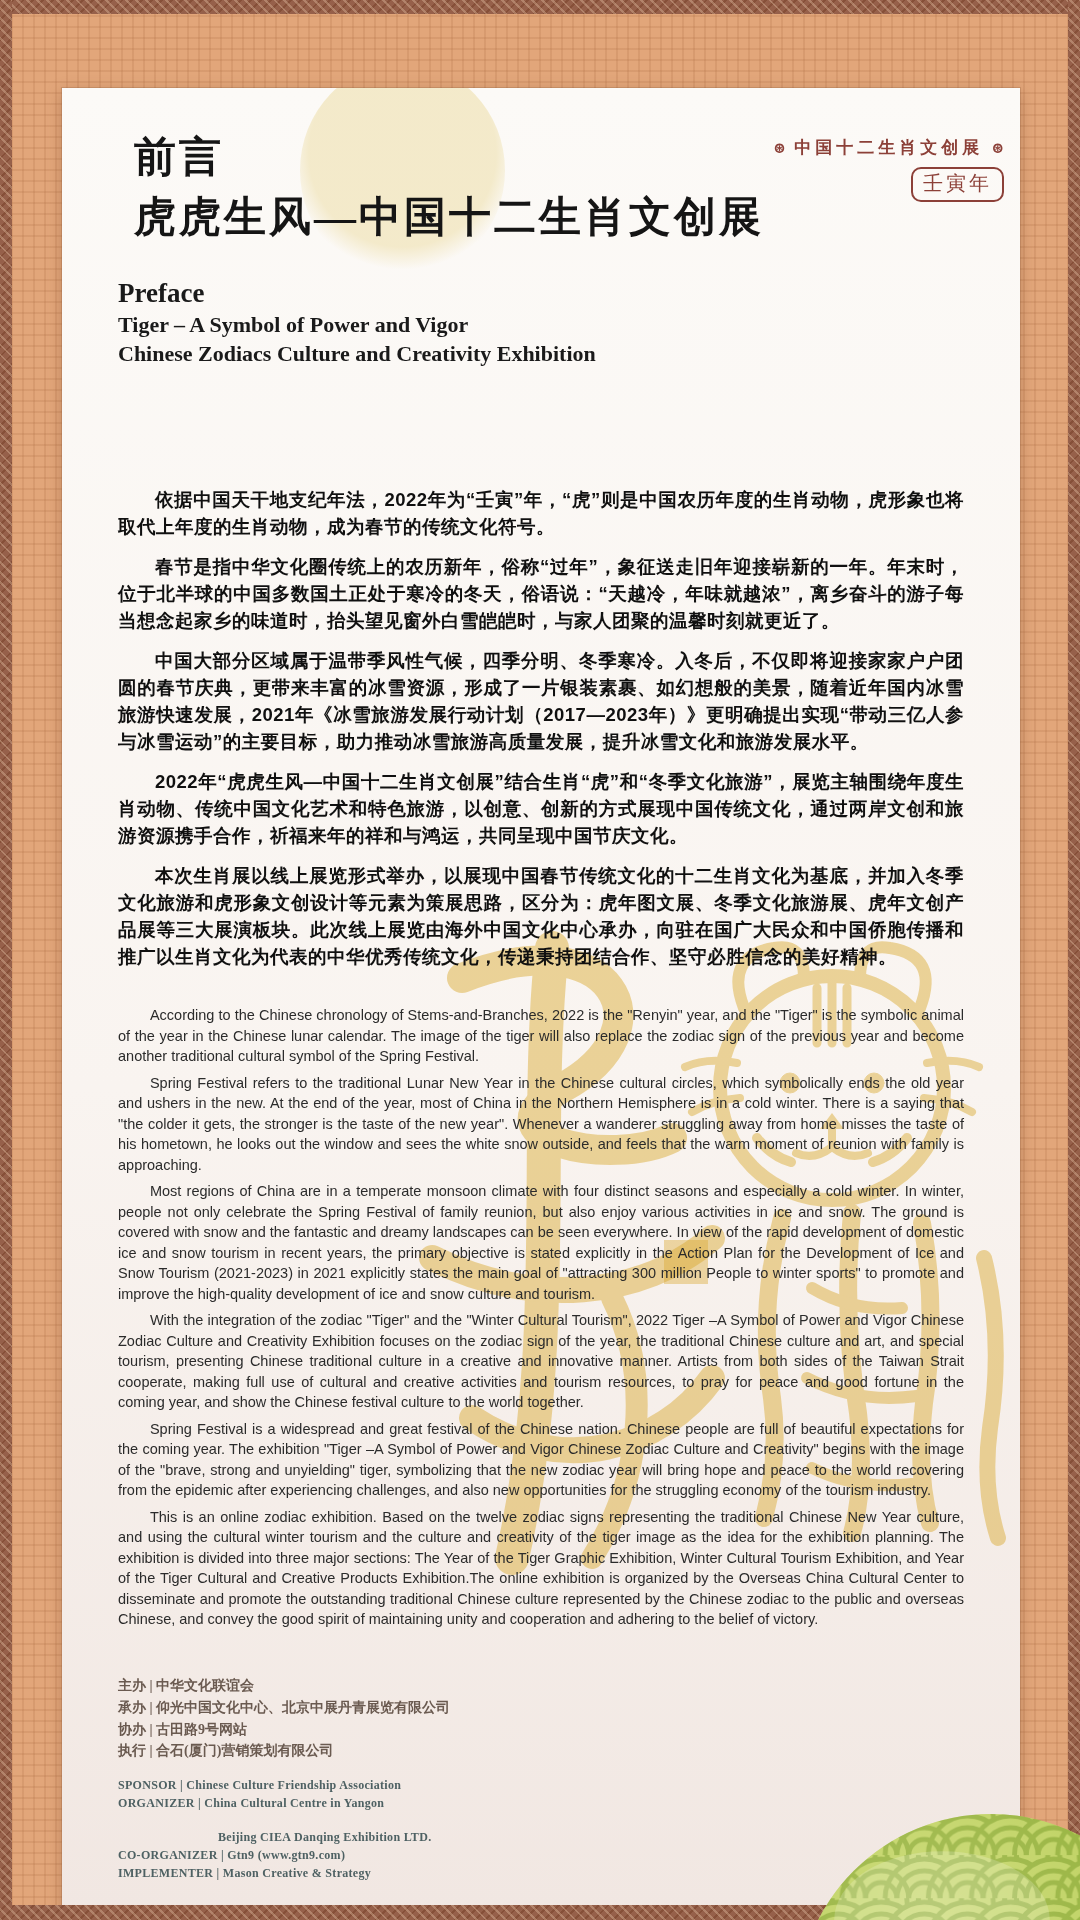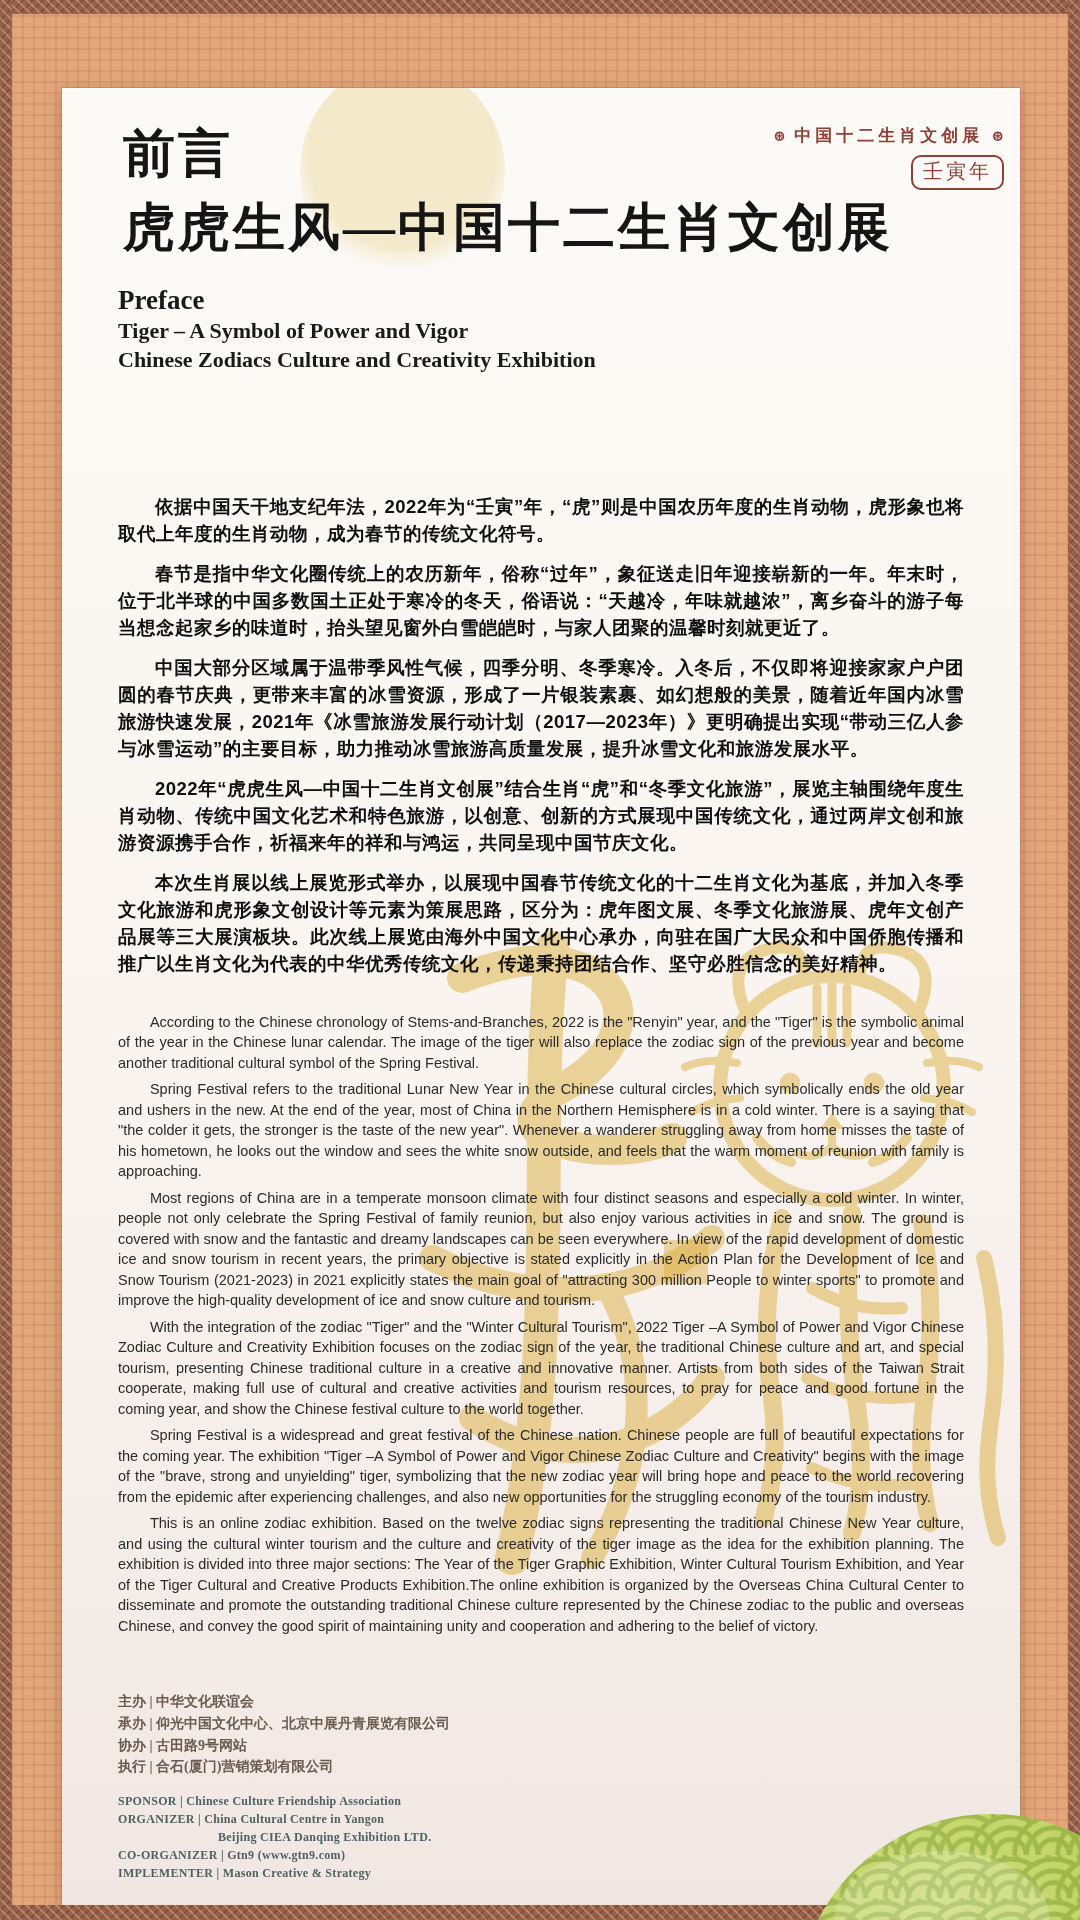--- a/index.html
+++ b/index.html
@@ -26,47 +26,47 @@
     box-shadow:0 0 0 1px rgba(140,90,60,.25), 0 4px 14px rgba(120,70,40,.35);
   }
   .glow{position:absolute;left:238px;top:-25px;width:205px;height:215px;border-radius:50%;
     background:radial-gradient(circle at 50% 42%, rgba(243,233,200,.95) 0 58%, rgba(243,233,200,0) 72%);}
   .tiger{position:absolute;left:250px;top:770px;width:720px;height:780px;pointer-events:none;}
   .ball{position:absolute;left:795px;top:1812px;width:392px;height:392px;z-index:6;}
 
   .content{position:relative;z-index:2;height:100%;box-sizing:border-box;
     padding:24px 56px 26px 56px;display:flex;flex-direction:column;}
 
-  .badge-row{position:absolute;top:36px;right:16px;text-align:right;}
+  .badge-row{position:absolute;top:48px;right:16px;text-align:right;}
   .badge{font-family:"Liberation Serif","DejaVu Serif",serif;font-weight:700;
     font-size:17px;letter-spacing:4px;color:#8c4038;white-space:nowrap;}
   .badge .flower{font-size:15px;letter-spacing:0;}
   .seal{display:inline-block;margin-top:8px;border:2.5px solid #8c4038;border-radius:10px;
     padding:1px 10px 3px;font-family:"Liberation Serif","DejaVu Serif",serif;
     font-weight:400;font-size:20px;letter-spacing:3px;color:#8c4038;}
 
-  .title-zh{margin:5px;font-family:"Liberation Serif","DejaVu Serif",serif;font-weight:900;
-    font-size:52px;line-height:1.42;letter-spacing:3px;color:#151515;}
+  .title-zh{margin:16px;font-family:"Liberation Serif","DejaVu Serif",serif;font-weight:900;
+    font-size:42px;line-height:1.42;letter-spacing:3px;color:#151515;}
   .title-zh .line{display:block;}
   .title-en{margin-top:14px;font-family:"Liberation Serif","DejaVu Serif",serif;color:#1a1a1a;}
   .title-en .en1{font-size:27px;font-weight:700;line-height:1.25;}
   .title-en .en2{font-size:22px;font-weight:700;line-height:1.3;}
 
   .zh-body{margin-top:118px;}
   .zh-p{margin:0 0 13px;font-size:18.5px;line-height:27px;color:#101010;font-weight:600;
     text-indent:2em;text-align:justify;letter-spacing:.5px;}
   .en-body{margin-top:22px;}
   .en-p{margin:0 0 6px;font-size:14.5px;line-height:20.5px;color:#2b2b2b;
     text-indent:2.2em;text-align:justify;}
 
   .credits-zh{margin-top:auto;font-family:"Liberation Serif","DejaVu Serif",serif;
     font-size:14px;line-height:1.55;color:#6a5a50;font-weight:600;}
   .credits-en{margin-top:14px;font-family:"Liberation Serif","DejaVu Serif",serif;
     font-size:12px;line-height:1.5;color:#4e6163;font-weight:600;letter-spacing:.3px;}
-  .credits-en .credit-line-en:nth-child(3){padding-left:100px;}
+  .credits-en .credit-line-en:nth-child(3){padding-left:100px;margin-top:16px;}
 </style>
 </head>
 <body>
 
 <div id="stage">
   <div class="edge top"></div>
   <div class="edge bottom"></div>
   <div class="edge left"></div>
   <div class="edge right"></div>
 

